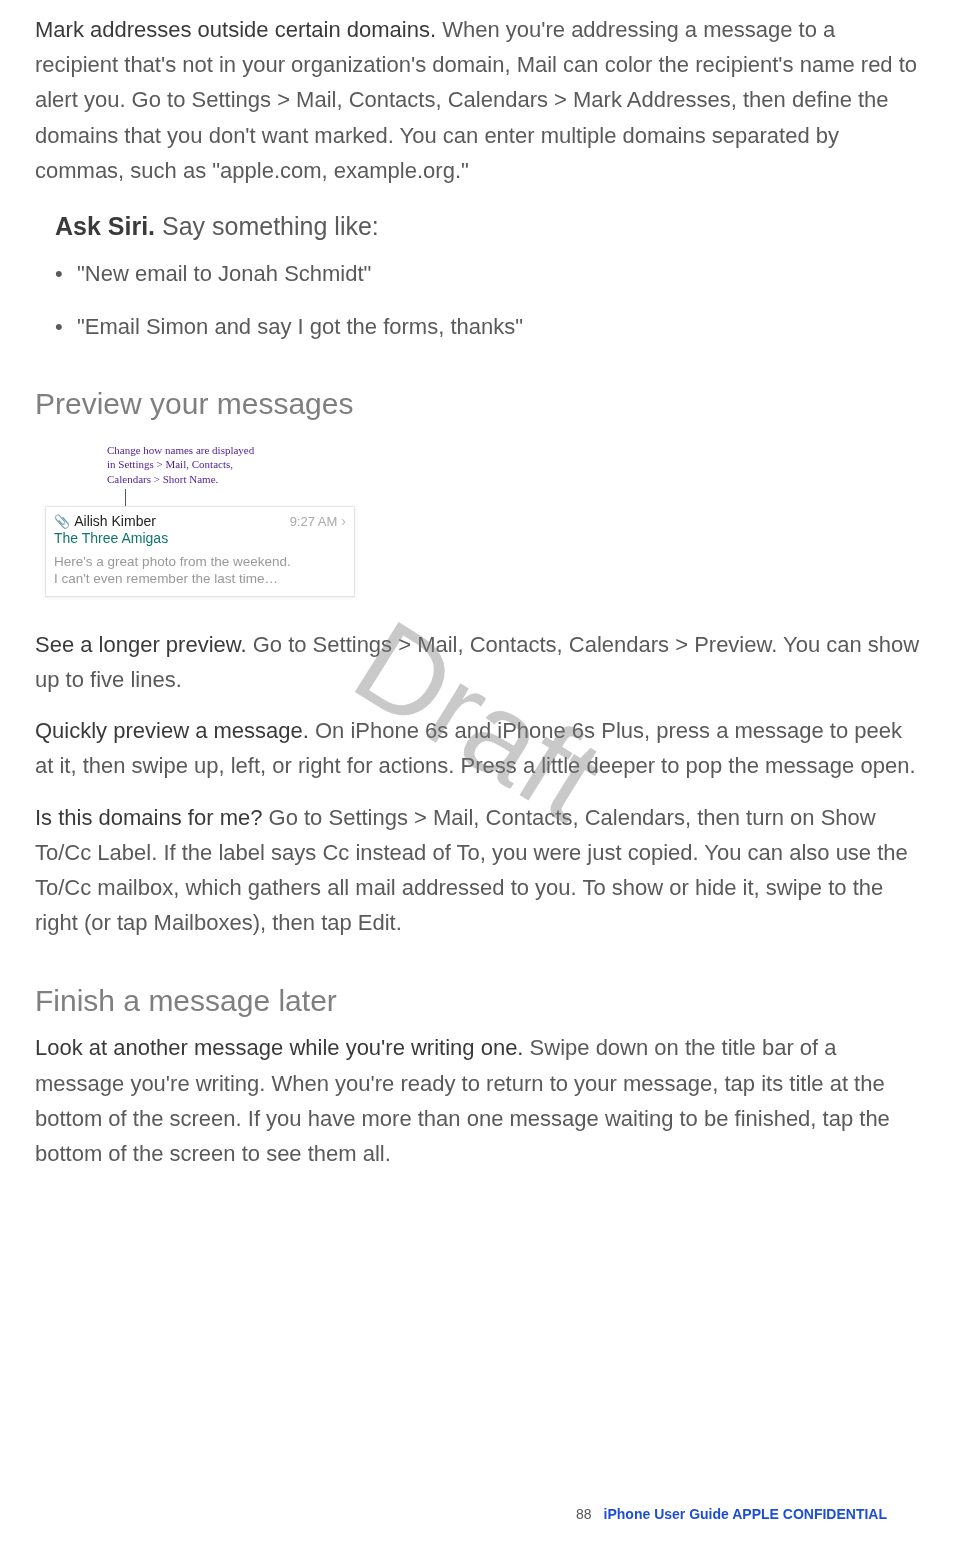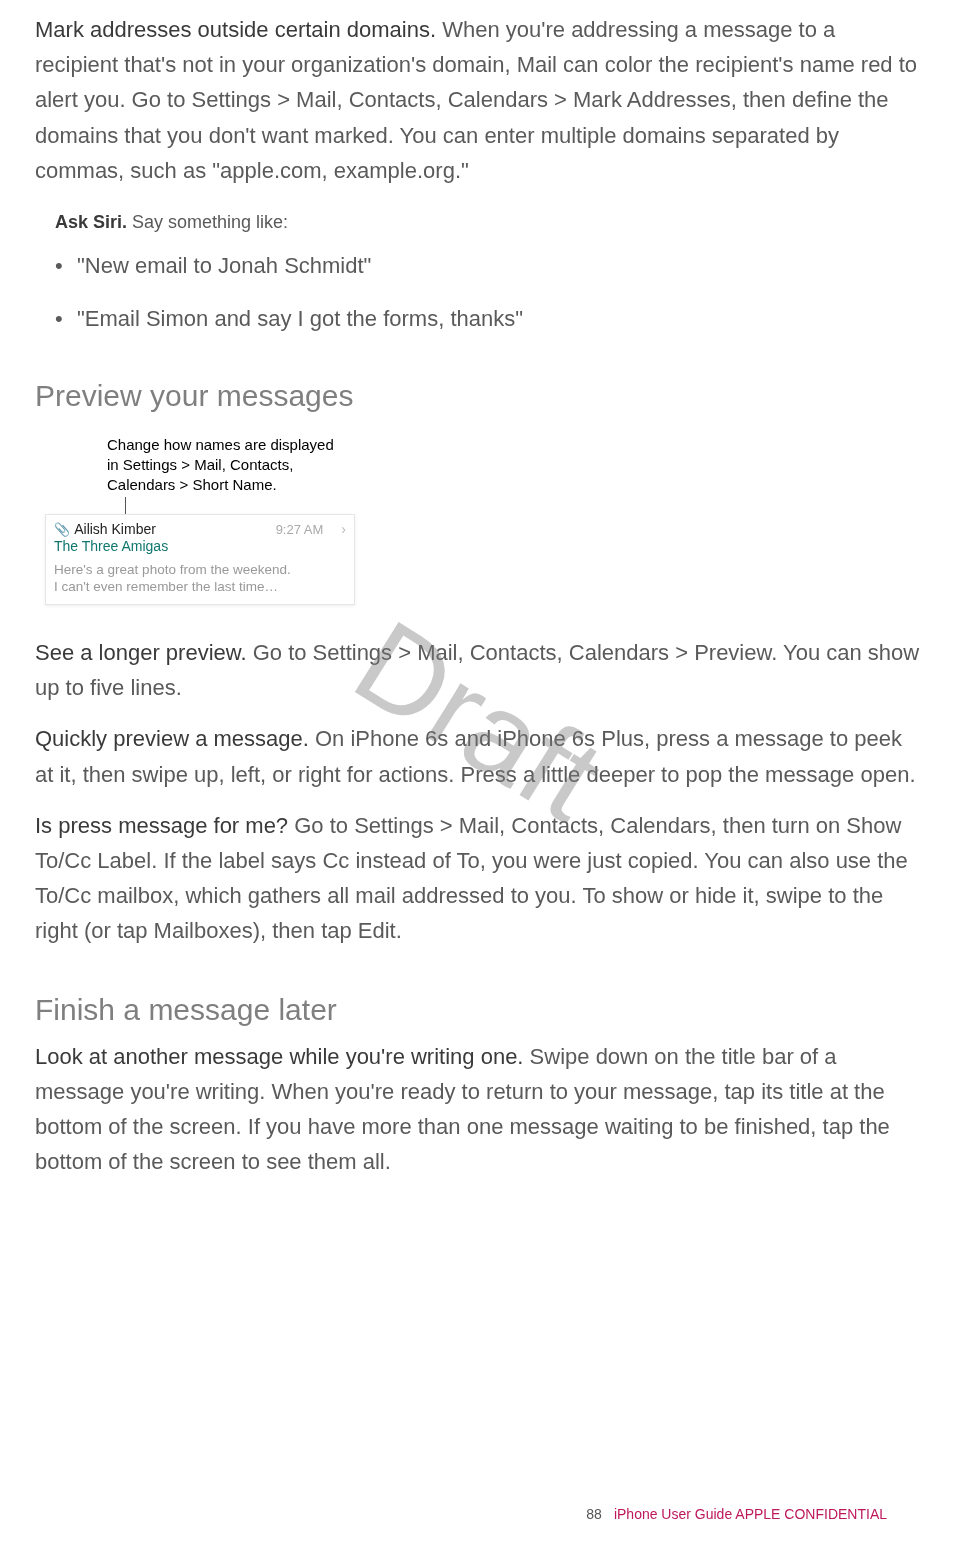--- a/index.html
+++ b/index.html
@@ -21,21 +21,21 @@
     .body-text strong {
       color: #3a3a3a;
       font-weight: 400;
     }
     .siri-block {
       margin-left: 20px;
       margin-bottom: 10px;
       margin-top: 24px;
     }
     .siri-lead {
-      font-size: 18px;
+      font-size: 25px;
       color: #5a5a5a;
       margin-bottom: 18px;
     }
     .siri-lead strong {
       color: #3a3a3a;
       font-weight: 600;
     }
     ul.siri-list {
       list-style: none;
       margin-left: 0;
@@ -60,26 +60,27 @@
       font-size: 30px;
       font-weight: 400;
       color: #7f7f7f;
       margin-top: 44px;
       margin-bottom: 22px;
     }
     .figure {
       margin: 22px 0 30px 10px;
     }
     .callout-text {
-      font-size: 15px;
-      color: #000000;
+      font-size: 11px;
+      color: #4c1d95;
       line-height: 1.35;
       margin-left: 62px;
       margin-bottom: 0;
       width: 260px;
+      font-family: Liberation Serif, serif;
     }
     .callout-line {
       width: 1px;
       height: 18px;
       background: #555;
       margin-left: 80px;
       margin-top: 2px;
     }
     .mail-card {
       width: 310px;
@@ -105,21 +106,21 @@
     }
     .sender {
       font-size: 14px;
       font-weight: 400;
       color: #222;
       text-align: center;
     }
     .time-wrap {
       display: flex;
       align-items: flex-end;
-      gap: 18px;
+      gap: 4px;
       color: #aaa;
       font-size: 13px;
     }
     .chevron {
       font-size: 14px;
       color: #bbb;
     }
     .subject {
       font-size: 14px;
       color: #0f766e;
@@ -149,21 +150,22 @@
       right: 70px;
       font-size: 14px;
       display: flex;
       align-items: baseline;
       gap: 12px;
     }
     .page-num {
       color: #555;
     }
     .footer-title {
-      color: #be185d;
+      color: #1d4ed8;
+      font-weight: bold;
     }
   </style>
 </head>
 <body>
 
 <p class="body-text">
   <strong>Mark addresses outside certain domains.</strong><span> When you're addressing a message to a recipient that's not in your organization's domain, Mail can color the recipient's name red to alert you. Go to Settings &gt; Mail, Contacts, Calendars &gt; Mark Addresses, then define the domains that you don't want marked. You can enter multiple domains separated by commas, such as "apple.com, example.org."</span>
 </p>
 
 <div class="siri-block">
@@ -206,21 +208,21 @@
 
 <p class="body-text">
   <strong>See a longer preview.</strong><span> Go to Settings &gt; Mail, Contacts, Calendars &gt; Preview. You can show up to five lines.</span>
 </p>
 
 <p class="body-text">
   <strong>Quickly preview a message.</strong><span> On iPhone 6s and iPhone 6s Plus, press a message to peek at it, then swipe up, left, or right for actions. Press a little deeper to pop the message open.</span>
 </p>
 
 <p class="body-text">
-  <strong>Is press message for me?</strong><span> Go to Settings &gt; Mail, Contacts, Calendars, then turn on Show To/Cc Label. If the label says Cc instead of To, you were just copied. You can also use the To/Cc mailbox, which gathers all mail addressed to you. To show or hide it, swipe to the right (or tap Mailboxes), then tap Edit.</span>
+  <strong>Is this domains for me?</strong><span> Go to Settings &gt; Mail, Contacts, Calendars, then turn on Show To/Cc Label. If the label says Cc instead of To, you were just copied. You can also use the To/Cc mailbox, which gathers all mail addressed to you. To show or hide it, swipe to the right (or tap Mailboxes), then tap Edit.</span>
 </p>
 
 <h2 class="section-heading" style="margin-bottom:12px;">Finish a message later</h2>
 
 <p class="body-text">
   <strong>Look at another message while you're writing one.</strong><span> Swipe down on the title bar of a message you're writing. When you're ready to return to your message, tap its title at the bottom of the screen. If you have more than one message waiting to be finished, tap the bottom of the screen to see them all.</span>
 </p>
 
 <div class="watermark">Draft</div>
 

